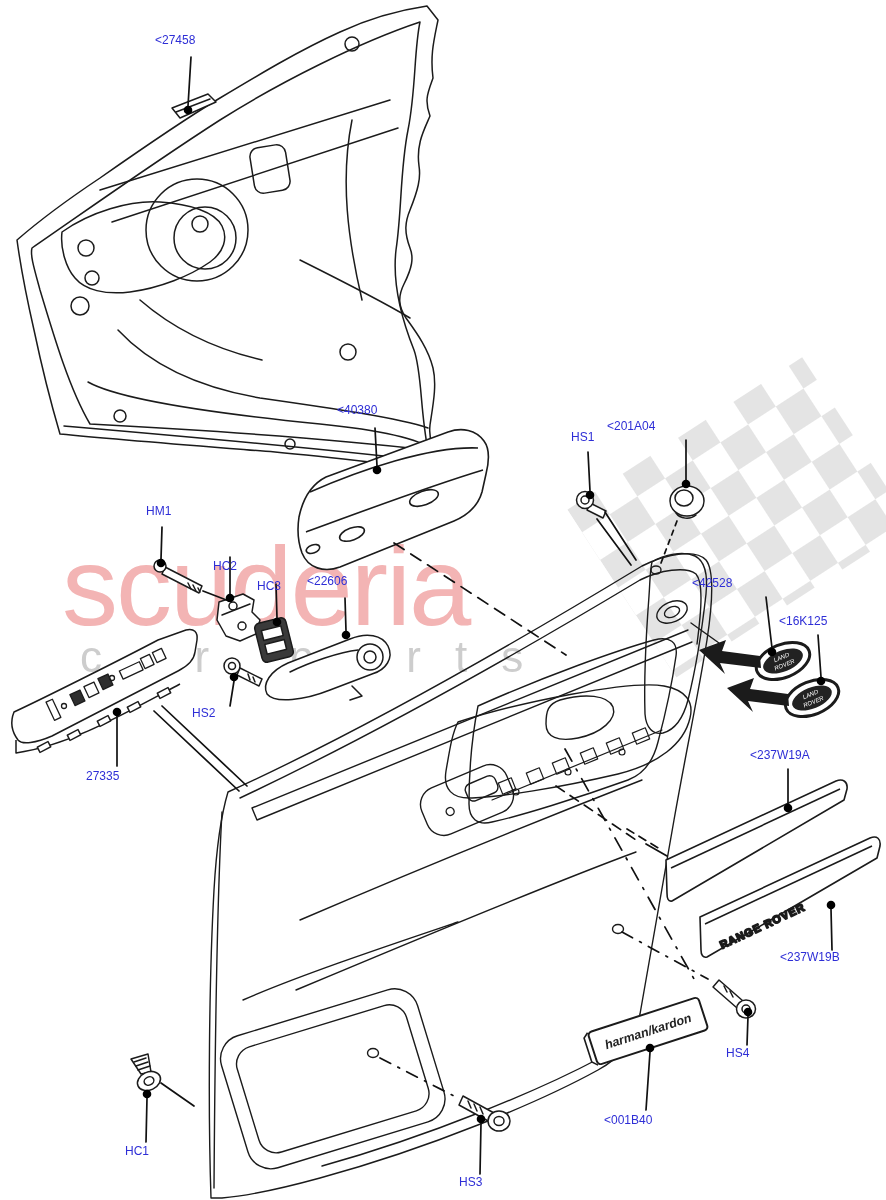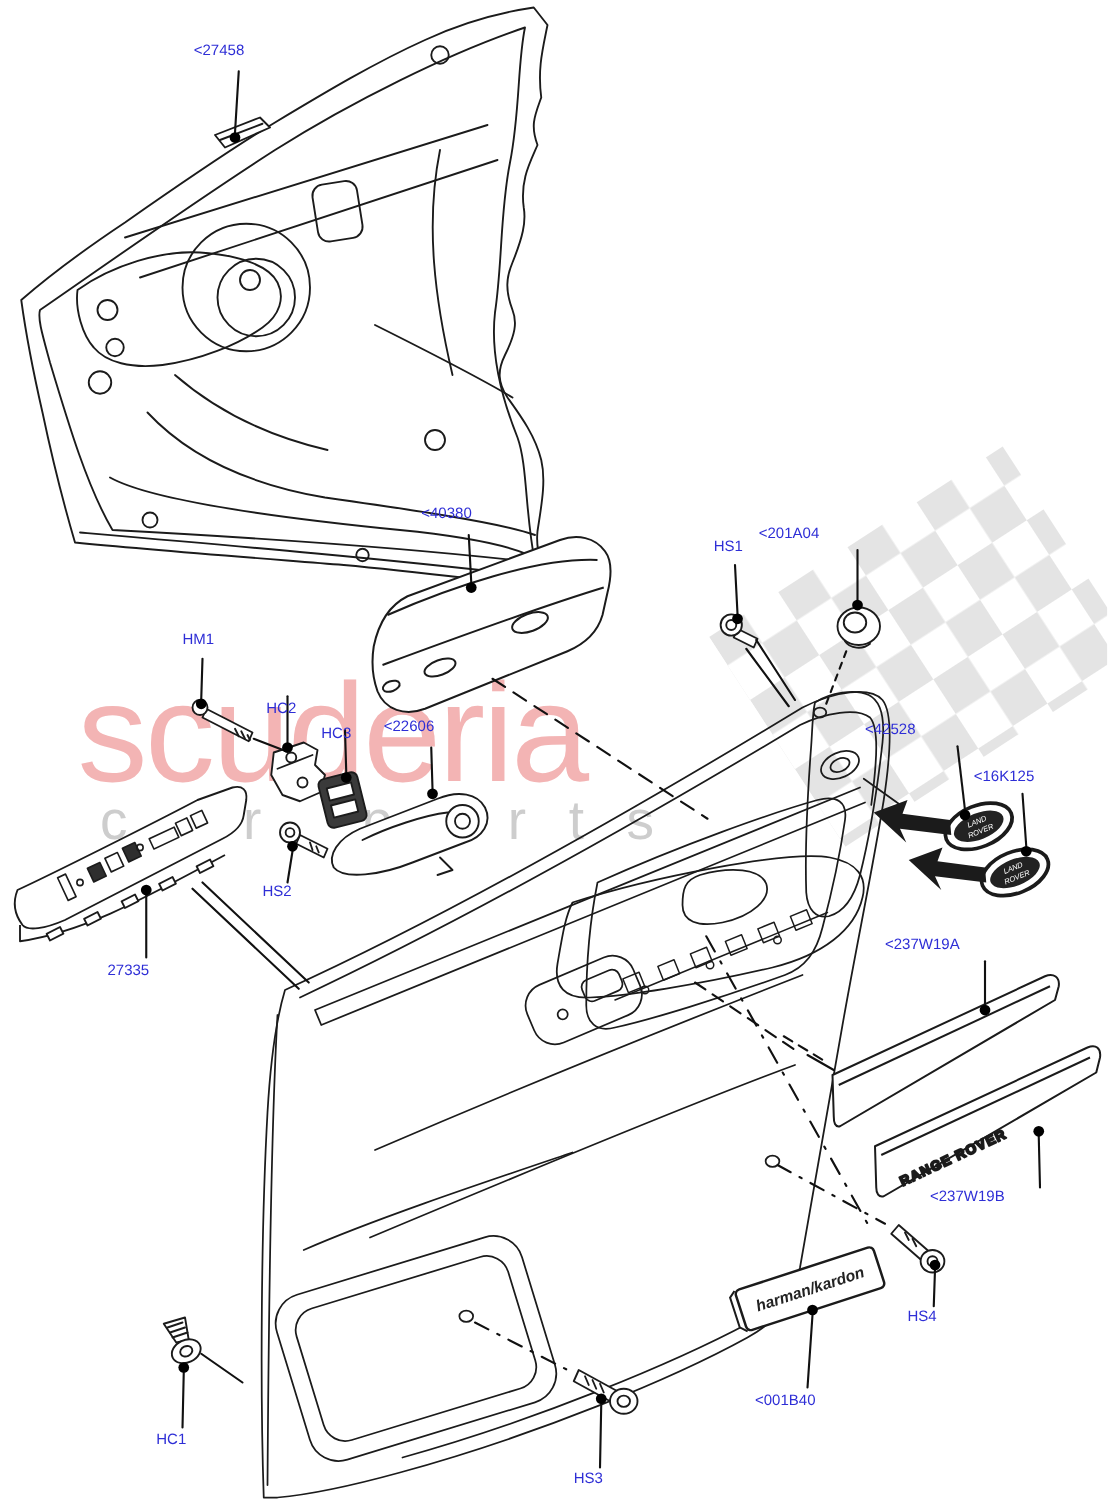--- a/index.html
+++ b/index.html
@@ -320,20 +320,20 @@
   <div class="lbl" style="left:337px;top:404px">&lt;40380</div>
   <div class="lbl" style="left:571px;top:431px">HS1</div>
   <div class="lbl" style="left:607px;top:420px">&lt;201A04</div>
   <div class="lbl" style="left:146px;top:505px">HM1</div>
   <div class="lbl" style="left:213px;top:560px">HC2</div>
   <div class="lbl" style="left:257px;top:580px">HC3</div>
   <div class="lbl" style="left:307px;top:575px">&lt;22606</div>
   <div class="lbl" style="left:692px;top:577px">&lt;42528</div>
   <div class="lbl" style="left:779px;top:615px">&lt;16K125</div>
   <div class="lbl" style="left:86px;top:770px">27335</div>
-  <div class="lbl" style="left:210px;top:707px">HS2</div>
-  <div class="lbl" style="left:708px;top:749px">&lt;237W19A</div>
-  <div class="lbl" style="left:744px;top:951px">&lt;237W19B</div>
+  <div class="lbl" style="left:192px;top:707px">HS2</div>
+  <div class="lbl" style="left:750px;top:749px">&lt;237W19A</div>
+  <div class="lbl" style="left:780px;top:951px">&lt;237W19B</div>
   <div class="lbl" style="left:726px;top:1047px">HS4</div>
   <div class="lbl" style="left:604px;top:1114px">&lt;001B40</div>
   <div class="lbl" style="left:125px;top:1145px">HC1</div>
   <div class="lbl" style="left:459px;top:1176px">HS3</div>
 </div>
 
 </body></html>

